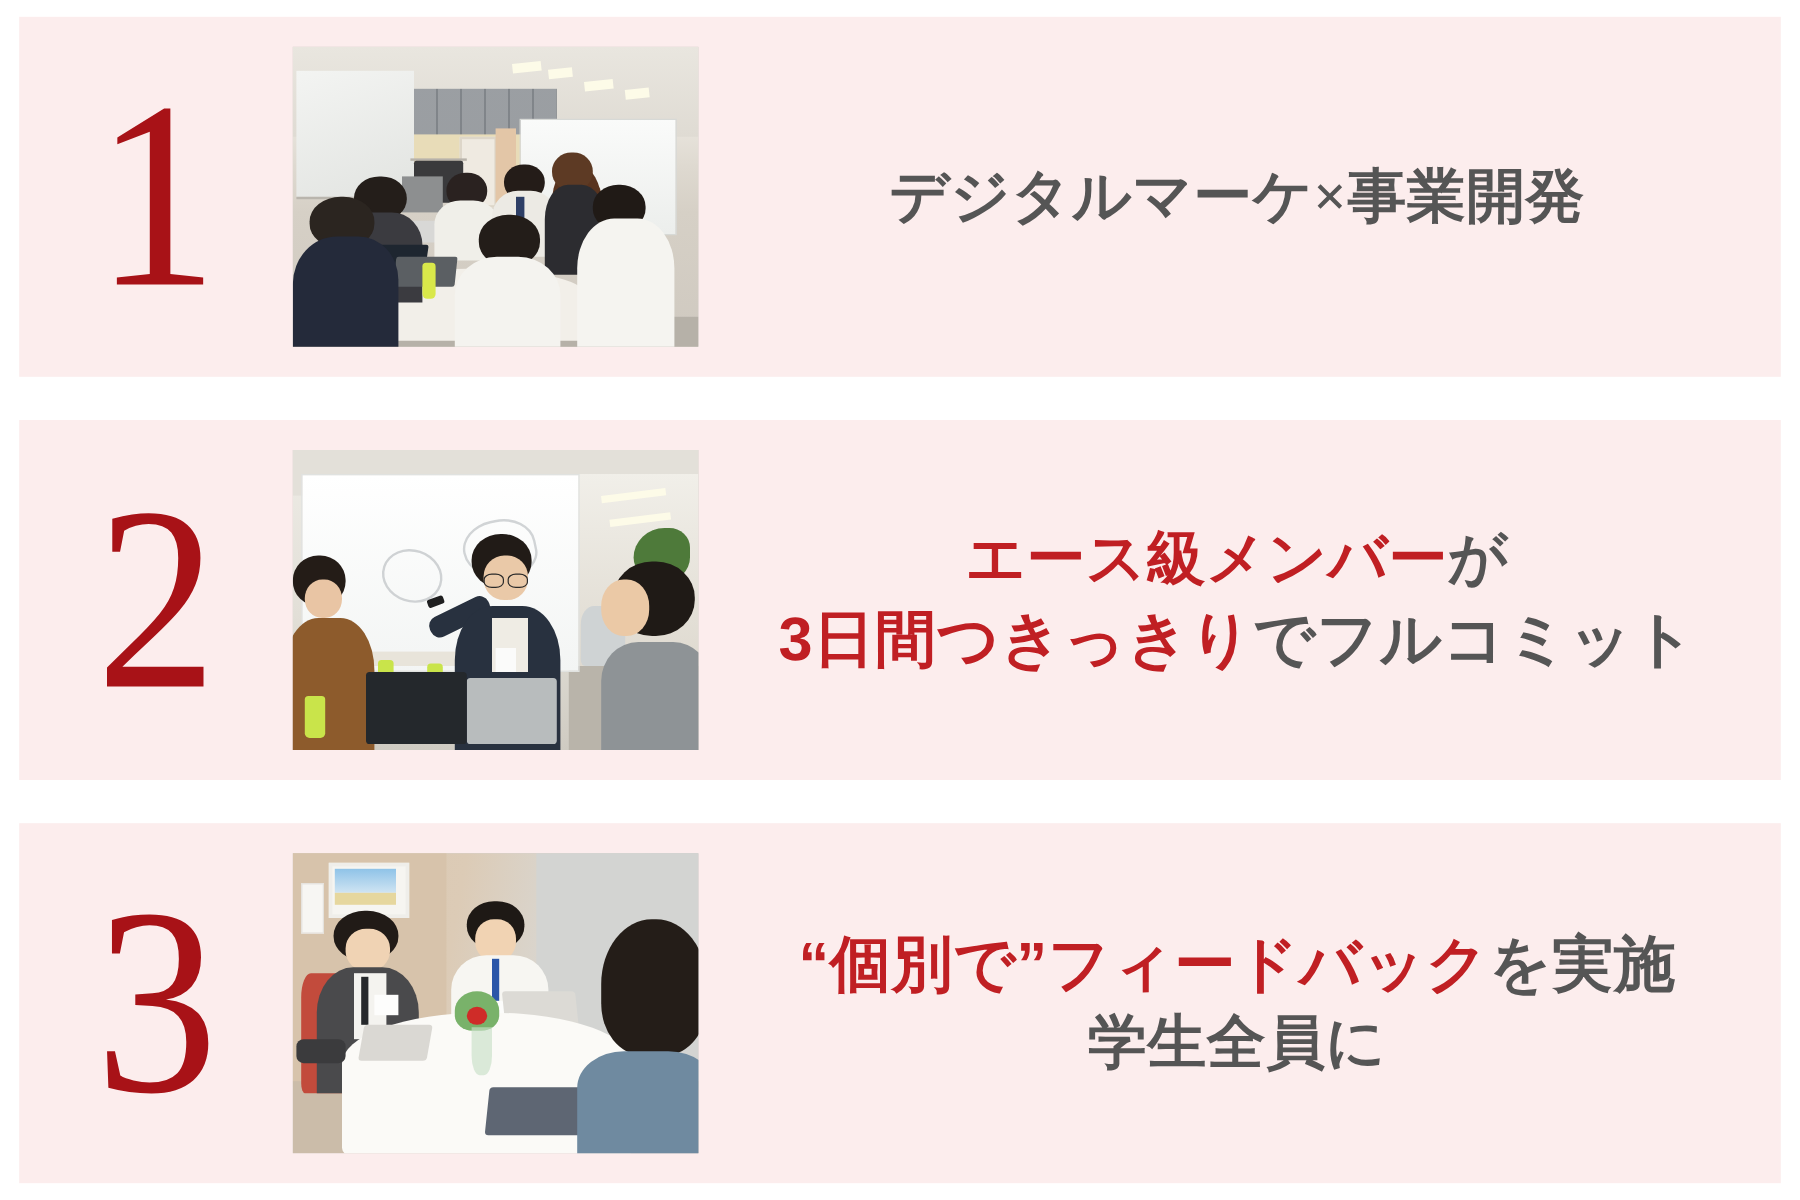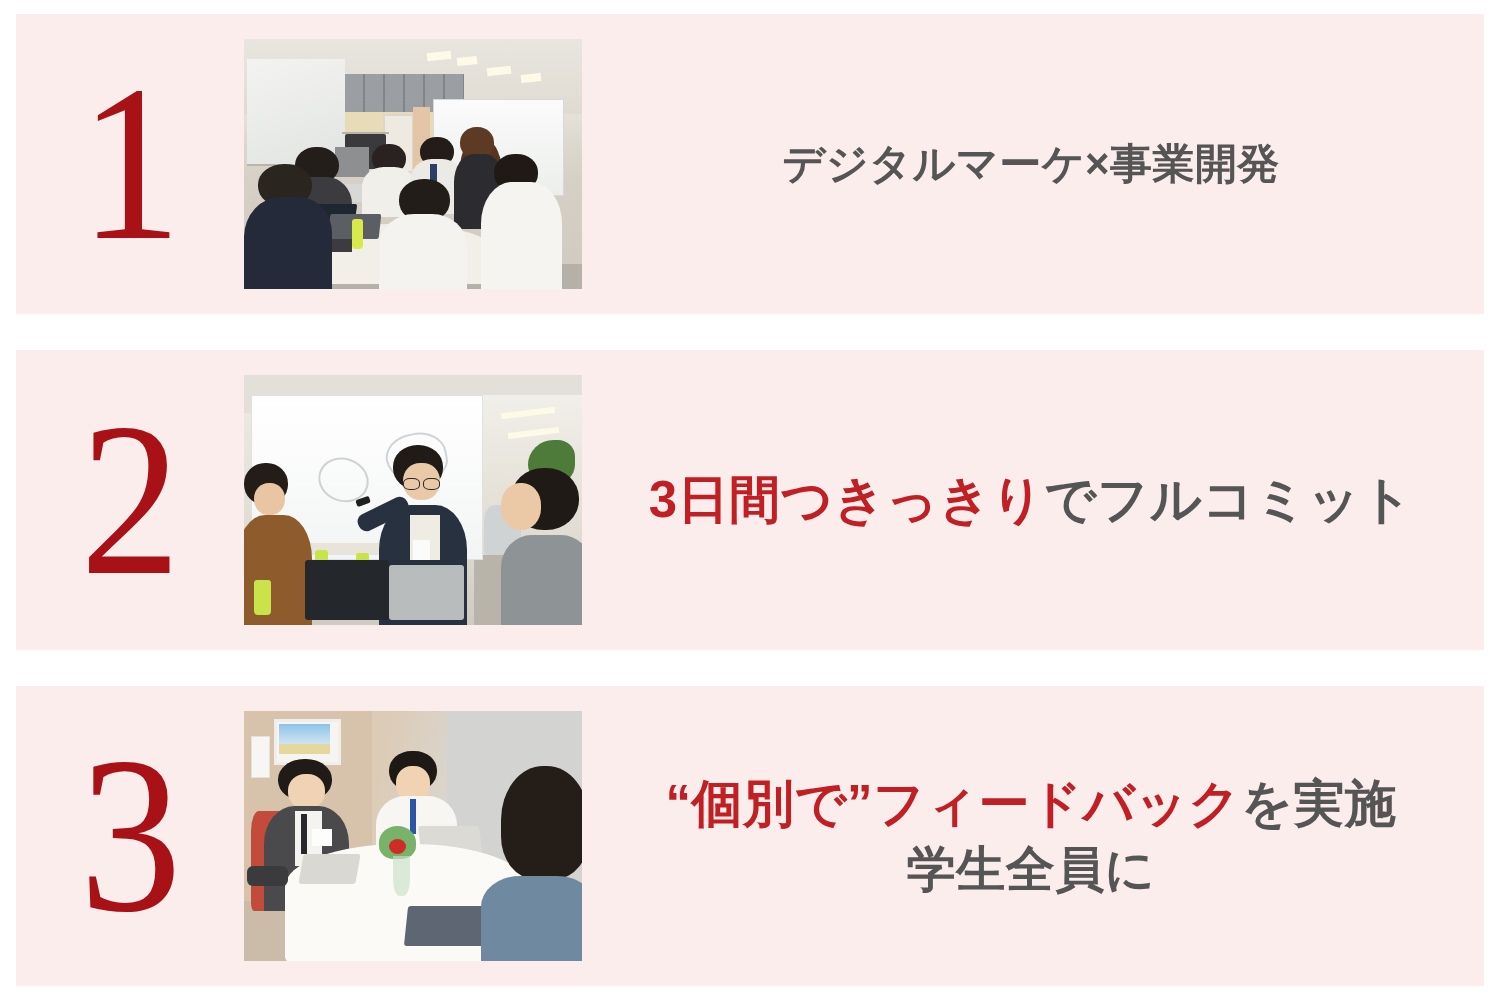--- a/index.html
+++ b/index.html
@@ -254,21 +254,21 @@
   .cap-line {
     font-family: "Liberation Sans", "DejaVu Sans", sans-serif;
     font-weight: 700;
     color: #555555;
     letter-spacing: .01em;
     white-space: nowrap;
     line-height: 1.32;
   }
   .cap-line .hl { color: #c01f23; }
 
-  .row-1 .cap-line { font-size: 42px; }
+  .row-1 .cap-line { font-size: 49px; font-family: Liberation Serif, serif; }
   .row-2 .cap-line { font-size: 49px; }
   .row-3 .cap-line { font-size: 49px; }
   .row-2 .cap-line-2 { font-size: 51px; text-align: center; }
   .row-3 .cap-line-2 { font-size: 51px; }
 </style>
 </head>
 <body>
 
 <div class="board">
 
@@ -365,20 +365,21 @@
         <div class="ph-layer p2-b3 person"></div>
         <div class="ph-layer p2-bo1 bottle"></div>
         <div class="ph-layer p2-bo2 bottle"></div>
         <div class="ph-layer p2-lap2 laptop"></div>
         <div class="ph-layer p2-lap1 laptop"></div>
         <div class="ph-layer p2-bo3 bottle"></div>
       </div>
     </div>
 
     <div class="caption">
+      <div class="cap-line cap-line-1"><span class="hl">エース級メンバー</span><span>が</span></div>
       <div class="cap-line cap-line-2"><span class="hl">3日間つきっきり</span><span>でフルコミット</span></div>
     </div>
   </section>
 
   <section class="feature-row row-3">
 
     <div class="numeral-wrap">
       <span class="numeral">3</span>
     </div>
 

